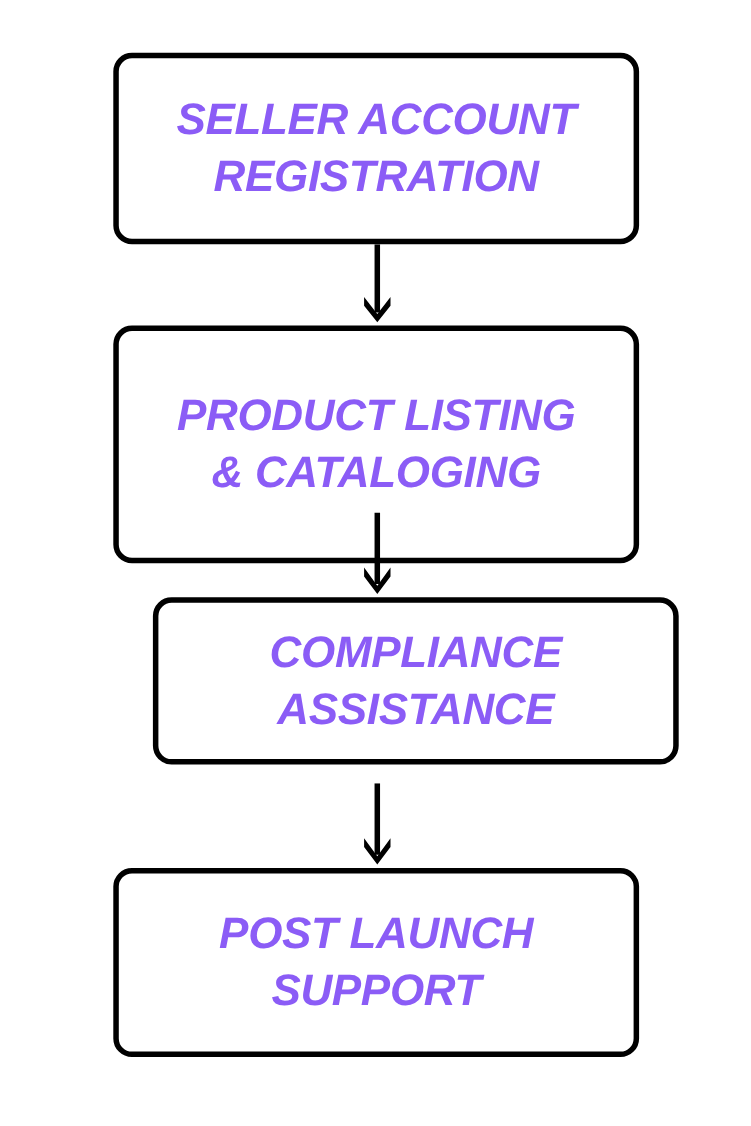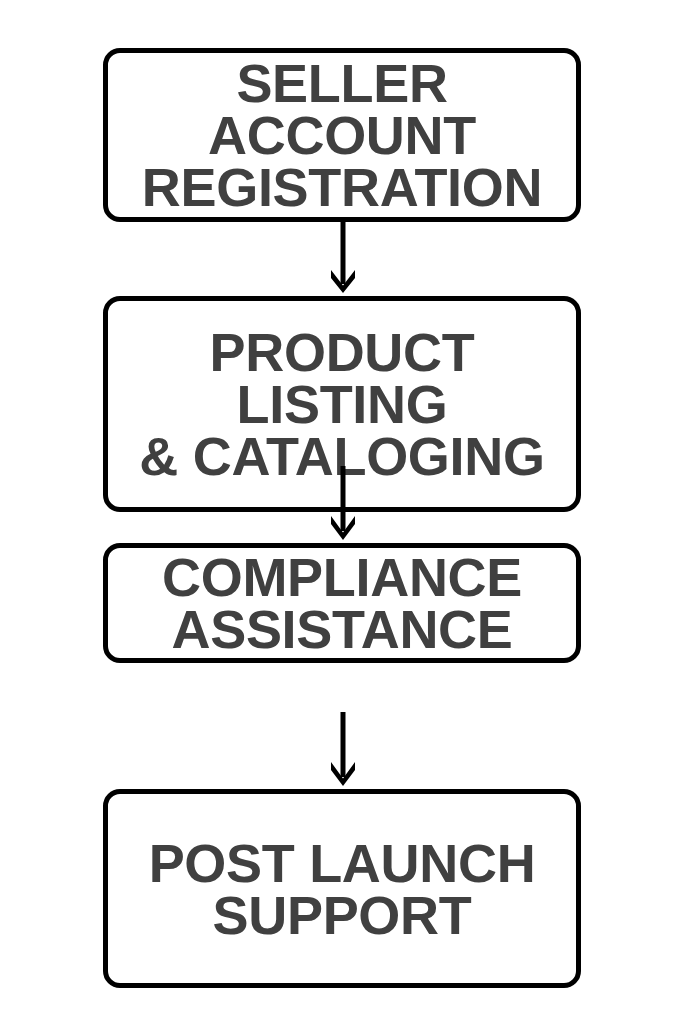--- a/index.html
+++ b/index.html
@@ -38,32 +38,33 @@
     border-radius: 17px;
     background: #ffffff;
     display: flex;
     align-items: center;
     justify-content: center;
     text-align: center;
   }
   .node-label {
     font-family: "Liberation Sans", sans-serif;
     font-weight: bold;
-    font-size: 54px;
+    font-size: 40px;
     line-height: 52px;
     letter-spacing: -0.3px;
-    color: #404040;
+    color: #8b5cf6;
     text-transform: uppercase;
     white-space: pre-line;
     padding: 0 14px;
+    font-style: italic;
   }
   .node-1 { top: 48px;  height: 174px; }
   .node-2 { top: 296px; height: 216px; }
-  .node-3 { top: 543px; height: 120px; }
-  .node-4 { top: 789px; height: 199px; }
+  .node-3 { top: 543px; height: 152px; margin-left: 36px; }
+  .node-4 { top: 789px; height: 172px; }
 
   .connector {
     position: absolute;
     left: 321px;
     width: 44px;
   }
   .conn-1 { top: 222px; height: 74px; }
   .conn-2 { top: 466px; height: 77px; }
   .conn-3 { top: 712px; height: 77px; }
   .connector svg {

